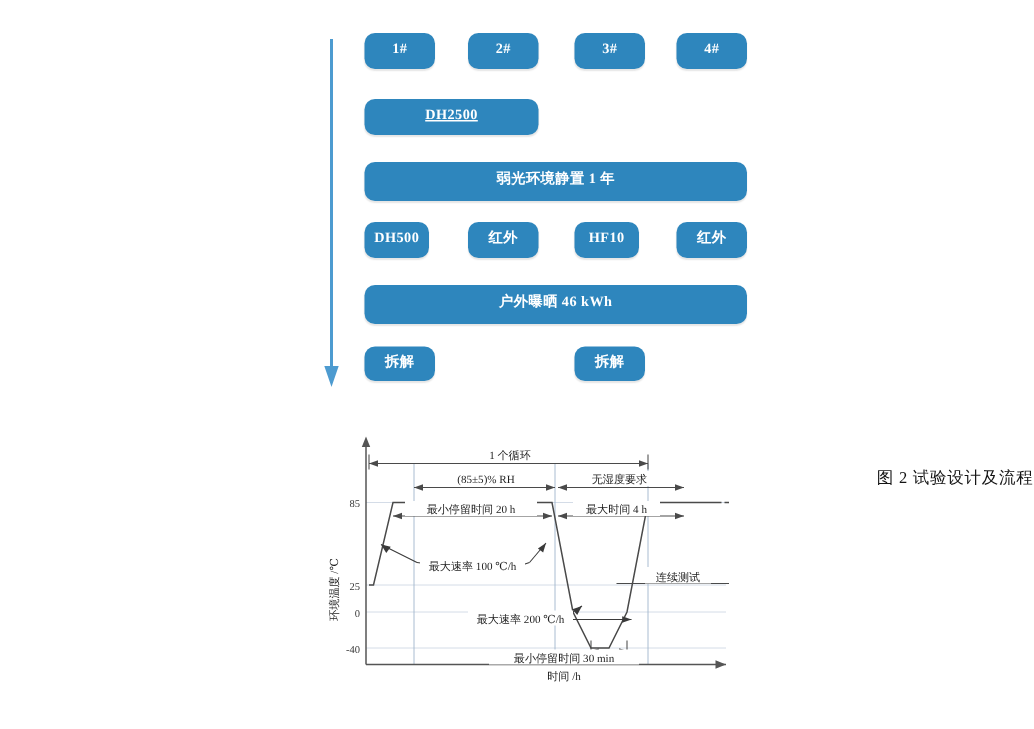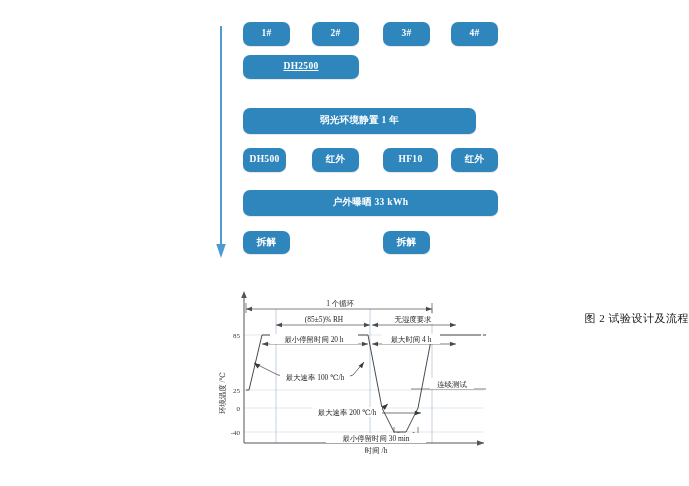--- a/index.html
+++ b/index.html
@@ -43,30 +43,30 @@
   <svg id="down-arrow" viewBox="0 0 14 232" width="14" height="232">
     <line x1="6" y1="0" x2="6" y2="220" stroke="#4d9bd0" stroke-width="2"></line>
     <polygon points="6,232 1.2,218 10.8,218" fill="#4d9bd0"></polygon>
   </svg>
 
   <div class="flowbox" style="left:243px;top:22px;width:47px;height:24px;">1#</div>
   <div class="flowbox" style="left:312px;top:22px;width:47px;height:24px;">2#</div>
   <div class="flowbox" style="left:383px;top:22px;width:47px;height:24px;">3#</div>
   <div class="flowbox" style="left:451px;top:22px;width:47px;height:24px;">4#</div>
 
-  <div class="flowbox" style="left:243px;top:55px;width:116px;height:24px;text-decoration:underline;">DH2500</div>
+  <div class="flowbox" style="left:243px;top:66px;width:116px;height:24px;text-decoration:underline;">DH2500</div>
 
-  <div class="flowbox cn" style="left:243px;top:108px;width:233px;height:26px;">弱光环境静置 1 年</div>
+  <div class="flowbox cn" style="left:243px;top:108px;width:255px;height:26px;">弱光环境静置 1 年</div>
 
   <div class="flowbox" style="left:243px;top:148px;width:43px;height:24px;">DH500</div>
   <div class="flowbox cn" style="left:312px;top:148px;width:47px;height:24px;">红外</div>
-  <div class="flowbox" style="left:383px;top:148px;width:55px;height:24px;text-align:center;">HF10</div>
+  <div class="flowbox" style="left:383px;top:148px;width:43px;height:24px;text-align:center;">HF10</div>
   <div class="flowbox cn" style="left:451px;top:148px;width:47px;height:24px;">红外</div>
 
-  <div class="flowbox cn" style="left:243px;top:190px;width:255px;height:26px;">户外曝晒 33 kWh</div>
+  <div class="flowbox cn" style="left:243px;top:190px;width:255px;height:26px;">户外曝晒 46 kWh</div>
 
   <div class="flowbox cn" style="left:243px;top:231px;width:47px;height:23px;">拆解</div>
   <div class="flowbox cn" style="left:383px;top:231px;width:47px;height:23px;">拆解</div>
 
   <div class="caption" style="top:263px;">图 2  试验设计及流程</div>
 </div>
 
 <div id="fig3-wrap">
 
   <svg id="fig3svg" width="272" height="172" viewBox="0 0 272 172">

